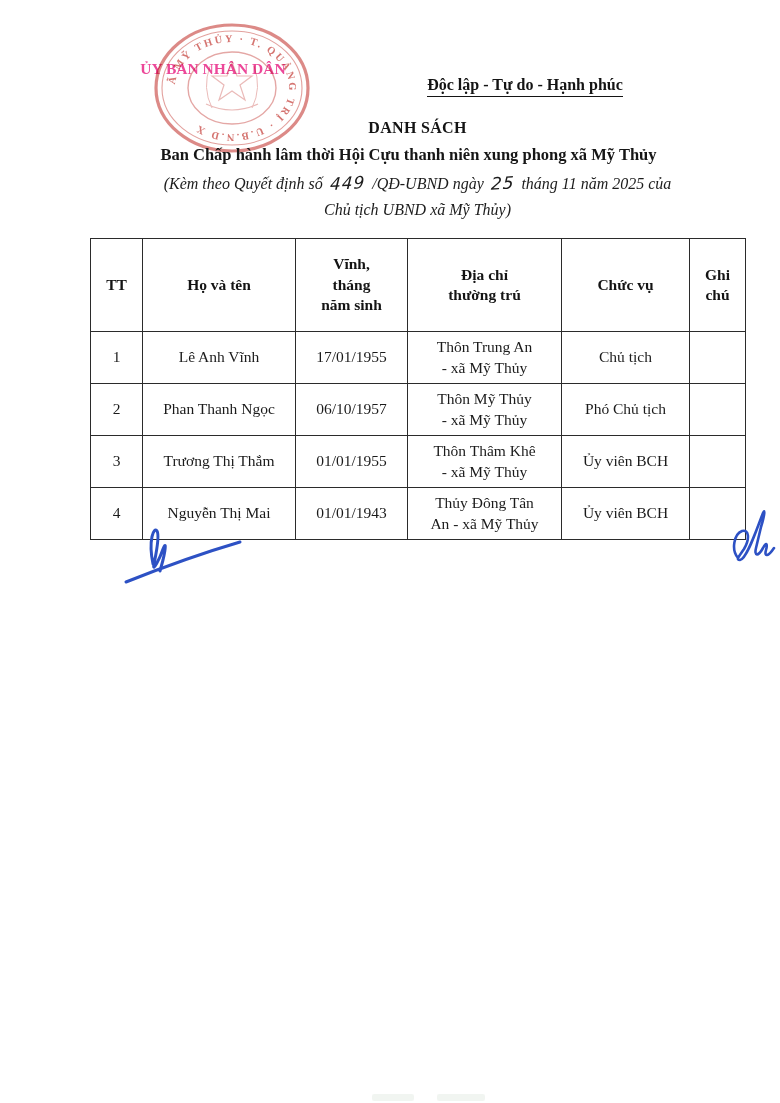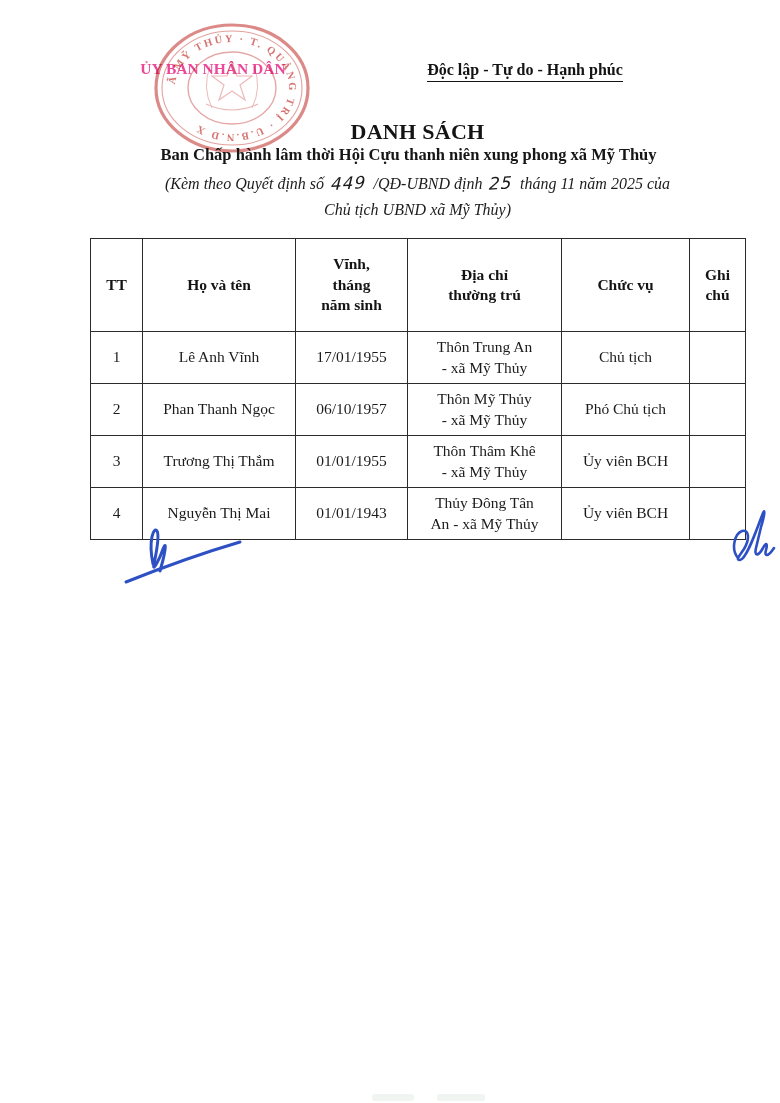--- a/index.html
+++ b/index.html
@@ -20,33 +20,33 @@
     text-align:center;font-weight:bold;font-size:15.5px;line-height:21px;
     color:#ec4899;
   }
   .hdr-left .u{border-bottom:1.5px solid #161616;padding-bottom:1px;display:inline-block;}
   .hdr-right{
     left:330px;top:58px;width:390px;
     text-align:center;color:#141414;
   }
   .hdr-right .l1{font-weight:bold;font-size:15px;line-height:20px;}
   .hdr-right .l2{font-weight:bold;font-size:16px;margin-top:3px;}
-  .hdr-right .l2 span{border-bottom:1.5px solid #141414;padding-bottom:2px;display:inline-block;}
+  .hdr-right .l2 span{border-bottom:1.5px solid #141414;padding-bottom:2px;display:inline-block;margin-top:15px;}
 
   
   .stamp{
     left:150px;top:20px;width:164px;height:136px;
     mix-blend-mode:multiply;opacity:.9;
     pointer-events:none;
   }
 
   
   .doc-title{
     left:90px;top:119px;width:655px;
-    text-align:center;font-weight:bold;font-size:22px;color:#141414;
+    text-align:center;font-weight:bold;font-size:16px;color:#141414;
     letter-spacing:.3px;
   }
   .doc-subtitle{
     left:51px;top:145px;width:715px;
     text-align:center;font-weight:bold;font-size:16.5px;color:#161616;
   }
   .doc-note{
     left:60px;top:170px;width:715px;
     text-align:center;font-style:italic;font-size:16px;line-height:26px;color:#1c1c1c;
   }
@@ -114,21 +114,21 @@
     </g>
   </svg>
 
   <div class="abs doc-title">DANH SÁCH</div>
   <div class="abs doc-subtitle">Ban Chấp hành lâm thời Hội Cựu thanh niên xung phong xã Mỹ Thủy</div>
 
   <div class="abs doc-note">
     <div>
       <span>(Kèm theo Quyết định số</span>
       <span class="hand">449</span>
-      <span>/QĐ-UBND định</span>
+      <span>/QĐ-UBND ngày</span>
       <span class="hand">25</span>
       <span>tháng 11 năm 2025 của</span>
     </div>
     <div>Chủ tịch UBND xã Mỹ Thủy)</div>
   </div>
 
   <div class="abs tbl-wrap">
     <table class="roster">
       <colgroup>
         <col style="width:52px">

